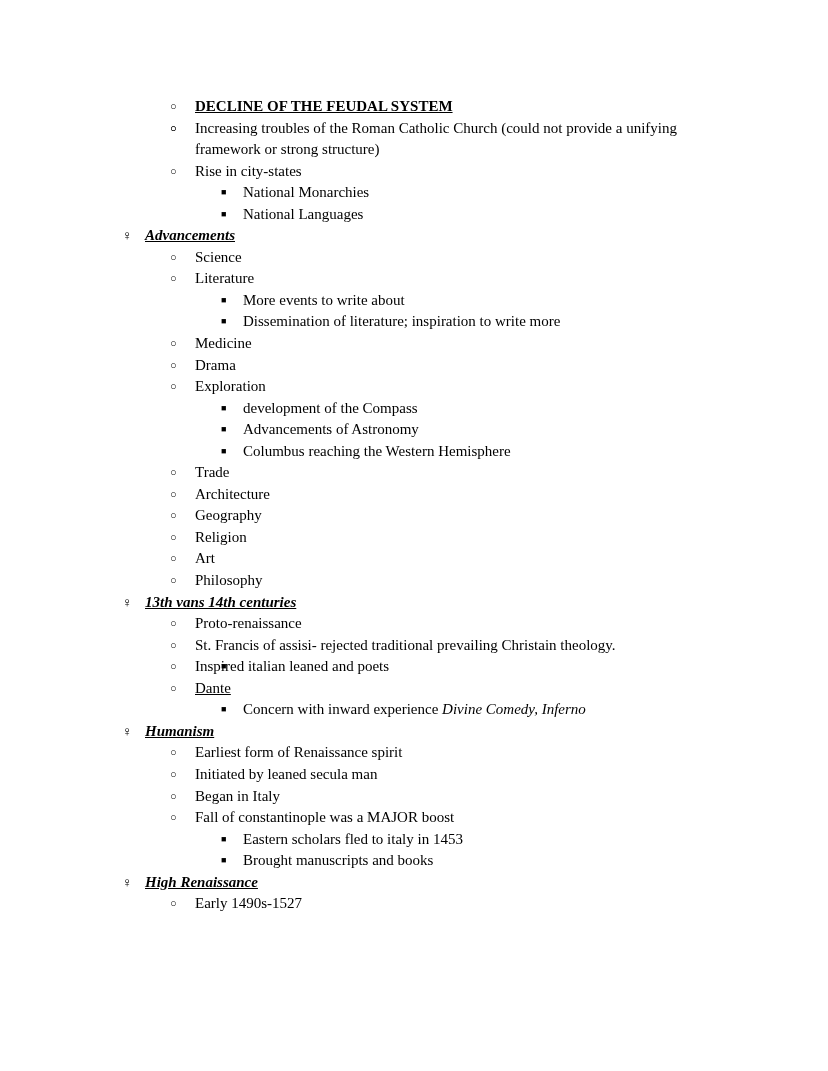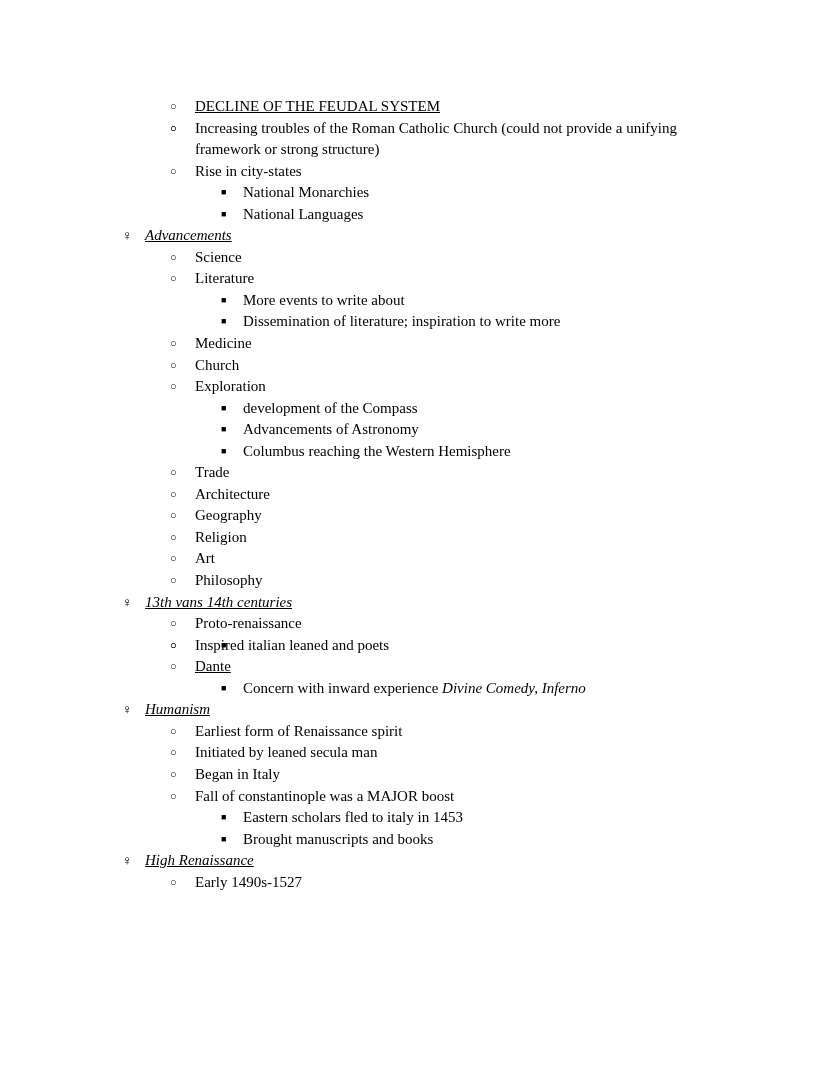--- a/index.html
+++ b/index.html
@@ -31,55 +31,55 @@
   .bullet {
     position: absolute;
     top: 0;
     line-height: 21.54px;
     color: #000000;
   }
   .b1 { left: 122px; font-size: 14px; }
   .b2 { left: 170px; font-size: 11px; }
   .b3 { left: 221px; font-size: 9px; }
   .text { display: inline; }
-  .run-bold { font-weight: normal; }
+  .run-bold { font-weight: bold; }
   .run-italic { font-style: italic; margin-top: 32px; }
   .run-underline { text-decoration: underline; }
 </style>
 </head>
 <body>
 
 <div class="page">
   <div class="doc-body">
       <div class="item l2"><span class="bullet b2">○</span><span class="text"><span class="run-bold run-underline">DECLINE OF THE FEUDAL SYSTEM</span></span></div>
       <div class="item l2"><span class="bullet b2">○</span></div>
       <div class="item l2"><span class="bullet b2">○</span><span class="text"><span>Increasing troubles of the Roman Catholic Church (could not provide a unifying framework or strong structure)</span></span></div>
       <div class="item l2"><span class="bullet b2">○</span><span class="text"><span>Rise in city-states</span></span></div>
       <div class="item l3"><span class="bullet b3">■</span><span class="text"><span>National Monarchies</span></span></div>
       <div class="item l3"><span class="bullet b3">■</span><span class="text"><span>National Languages</span></span></div>
       <div class="item l1"><span class="bullet b1">♀</span><span class="text"><span class="run-bold run-italic run-underline">Advancements</span></span></div>
       <div class="item l2"><span class="bullet b2">○</span><span class="text"><span>Science</span></span></div>
       <div class="item l2"><span class="bullet b2">○</span><span class="text"><span>Literature</span></span></div>
       <div class="item l3"><span class="bullet b3">■</span><span class="text"><span>More events to write about</span></span></div>
       <div class="item l3"><span class="bullet b3">■</span><span class="text"><span>Dissemination of literature; inspiration to write more</span></span></div>
       <div class="item l2"><span class="bullet b2">○</span><span class="text"><span>Medicine</span></span></div>
-      <div class="item l2"><span class="bullet b2">○</span><span class="text"><span>Church</span></span></div>
+      <div class="item l2"><span class="bullet b2">○</span><span class="text"><span>Drama</span></span></div>
       <div class="item l2"><span class="bullet b2">○</span><span class="text"><span>Exploration</span></span></div>
       <div class="item l3"><span class="bullet b3">■</span><span class="text"><span>development of the Compass</span></span></div>
       <div class="item l3"><span class="bullet b3">■</span><span class="text"><span>Advancements of Astronomy</span></span></div>
       <div class="item l3"><span class="bullet b3">■</span><span class="text"><span>Columbus reaching the Western Hemisphere</span></span></div>
       <div class="item l2"><span class="bullet b2">○</span><span class="text"><span>Trade</span></span></div>
       <div class="item l2"><span class="bullet b2">○</span><span class="text"><span>Architecture</span></span></div>
       <div class="item l2"><span class="bullet b2">○</span><span class="text"><span>Geography</span></span></div>
       <div class="item l2"><span class="bullet b2">○</span><span class="text"><span>Religion</span></span></div>
       <div class="item l2"><span class="bullet b2">○</span><span class="text"><span>Art</span></span></div>
       <div class="item l2"><span class="bullet b2">○</span><span class="text"><span>Philosophy</span></span></div>
       <div class="item l1"><span class="bullet b1">♀</span><span class="text"><span class="run-bold run-italic run-underline">13th vans 14th centuries</span></span></div>
       <div class="item l2"><span class="bullet b2">○</span><span class="text"><span>Proto-renaissance</span></span></div>
-      <div class="item l2"><span class="bullet b2">○</span></div>
+      <div class="item l2"><span class="bullet b2">○</span><span class="text"><span>St. Francis of assisi- rejected traditional prevailing Christain theology.</span></span></div>
       <div class="item l3"><span class="bullet b3">■</span></div>
       <div class="item l2"><span class="bullet b2">○</span><span class="text"><span>Inspired italian leaned and poets</span></span></div>
       <div class="item l2"><span class="bullet b2">○</span><span class="text"><span class="run-underline">Dante</span></span></div>
       <div class="item l3"><span class="bullet b3">■</span><span class="text"><span>Concern with inward experience </span><span class="run-italic">Divine Comedy, Inferno</span></span></div>
       <div class="item l1"><span class="bullet b1">♀</span><span class="text"><span class="run-bold run-italic run-underline">Humanism</span></span></div>
       <div class="item l2"><span class="bullet b2">○</span><span class="text"><span>Earliest form of Renaissance spirit</span></span></div>
       <div class="item l2"><span class="bullet b2">○</span><span class="text"><span>Initiated by leaned secula man</span></span></div>
       <div class="item l2"><span class="bullet b2">○</span><span class="text"><span>Began in Italy</span></span></div>
       <div class="item l2"><span class="bullet b2">○</span><span class="text"><span>Fall of constantinople was a MAJOR boost</span></span></div>
       <div class="item l3"><span class="bullet b3">■</span><span class="text"><span>Eastern scholars fled to italy in 1453</span></span></div>

